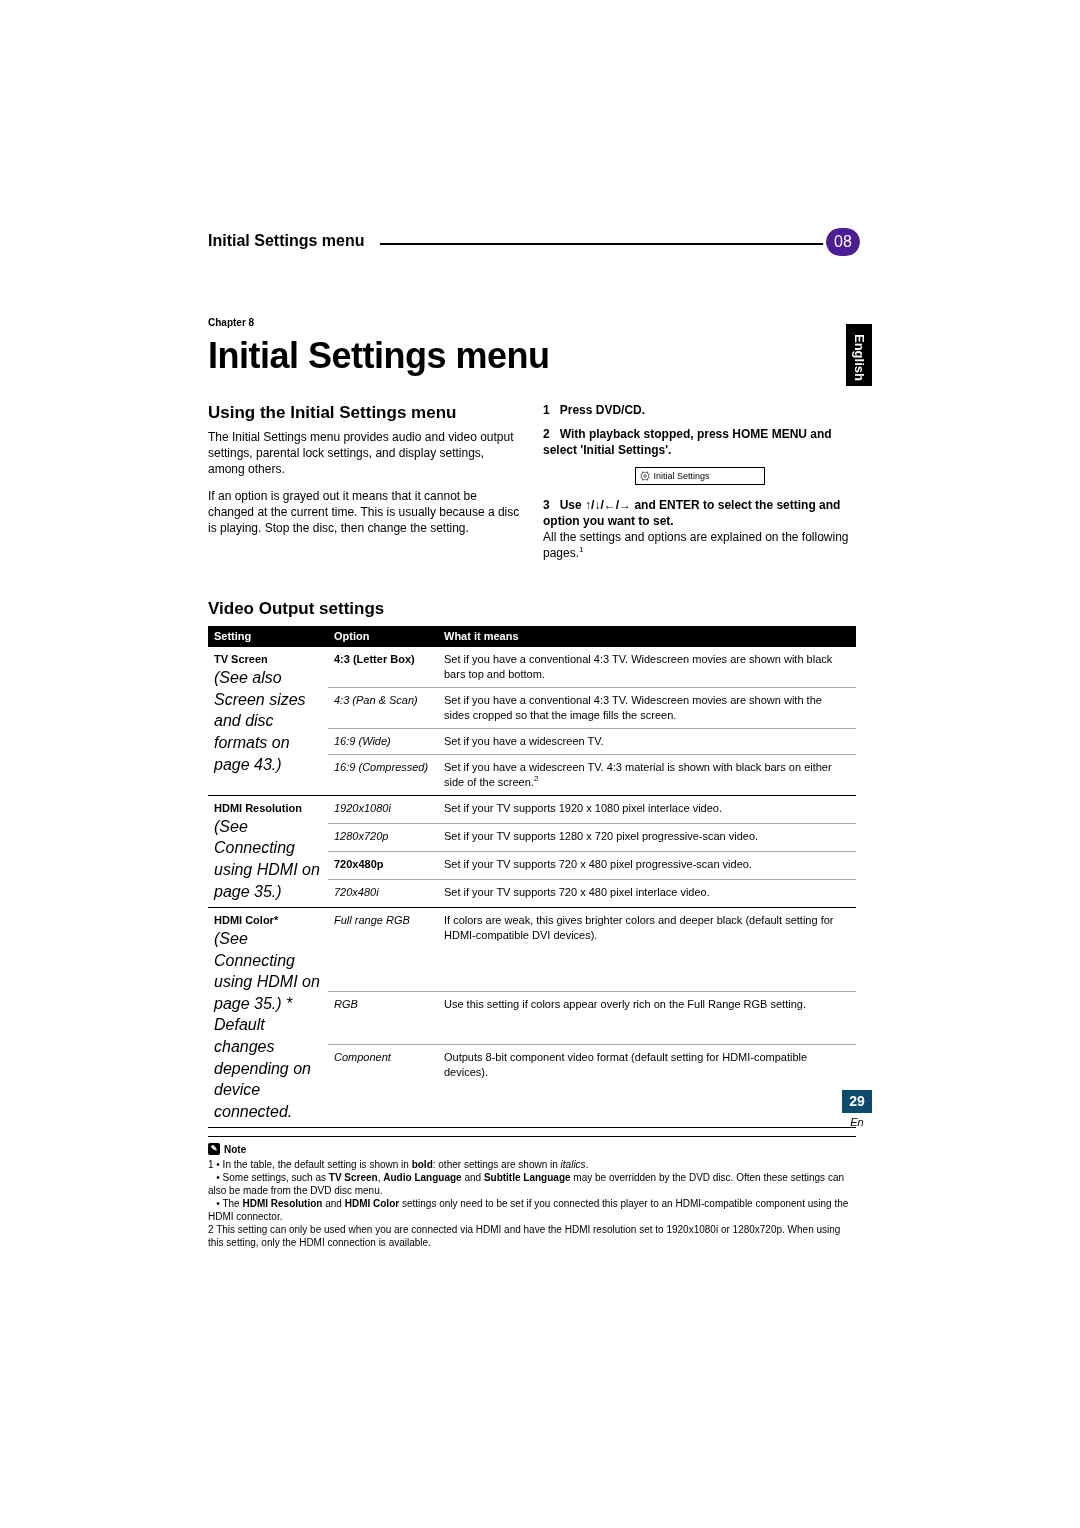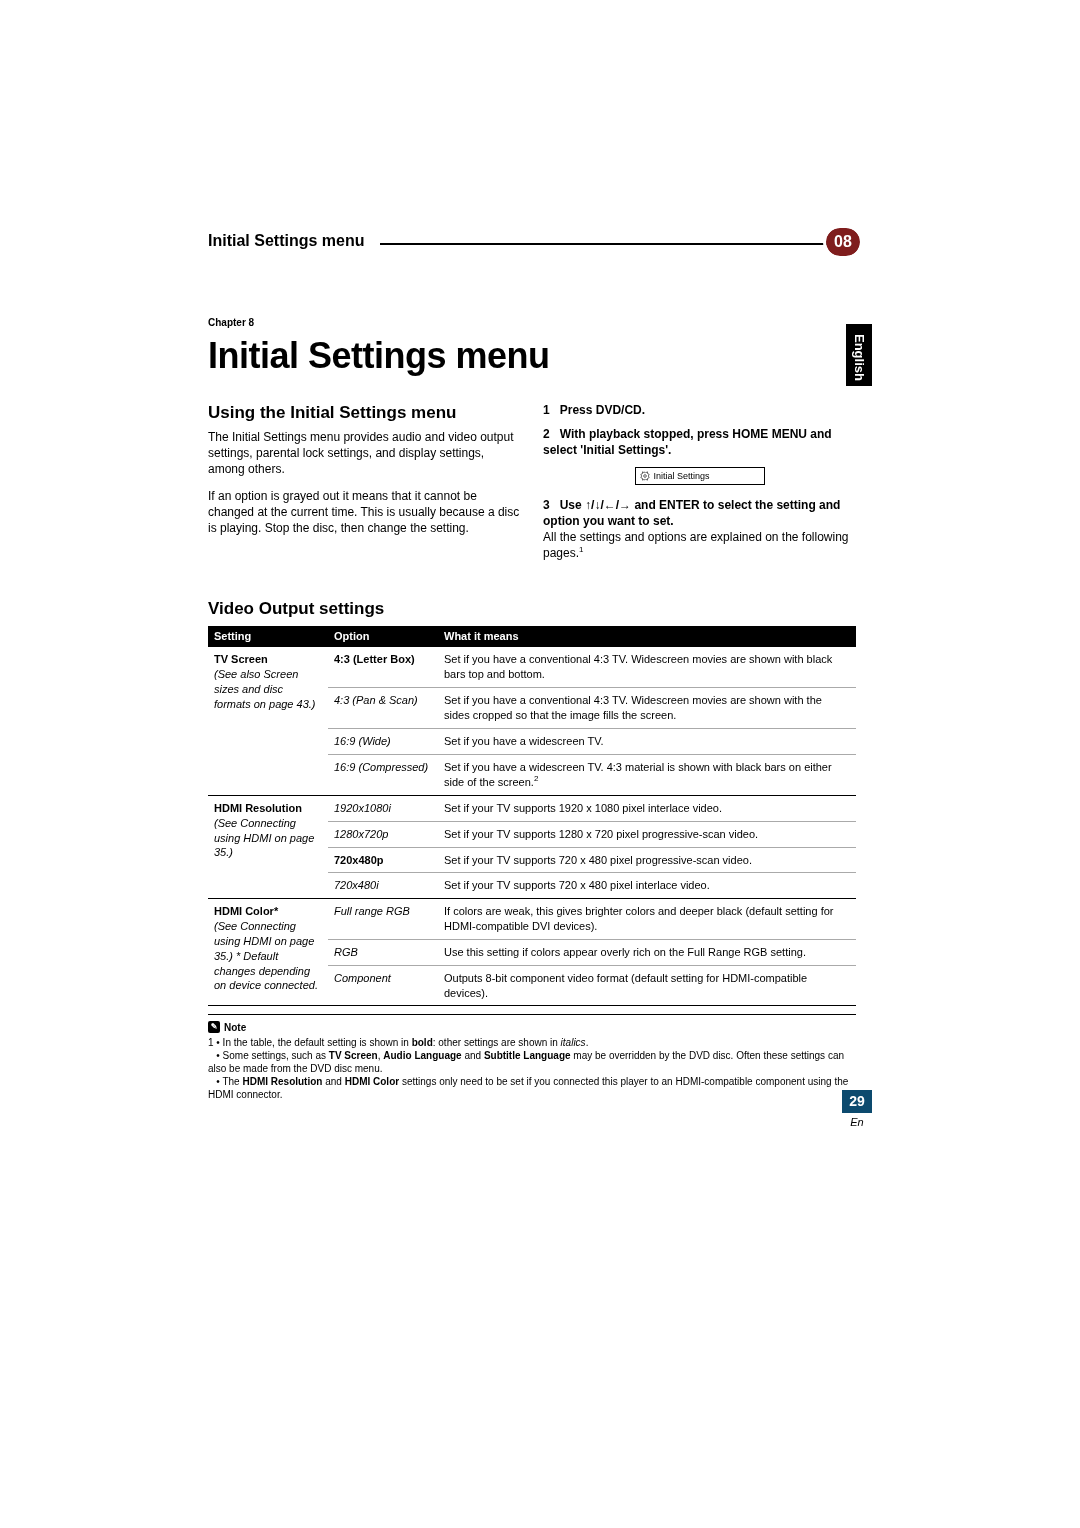--- a/index.html
+++ b/index.html
@@ -43,25 +43,25 @@
     background: #fff;
     padding: 0 16px 0 8px;
     font-weight: bold;
     font-size: 16px;
   }
   .header-band .chapter-circle {
     position: absolute;
     right: -4px;
     top: -2px;
     width: 34px; height: 28px;
-    background: #7f1d1d;
+    background: #4c1d95;
     color: #fff;
     border-radius: 14px / 14px;
     text-align: center;
-    font-weight: bold;
+    font-weight: normal;
     font-size: 16px;
     line-height: 28px;
     outline: 3px solid #fff;
   }
   .chapter-label {
     font-weight: bold;
     font-size: 10px;
   }
   .chapter-title {
     font-weight: bold;
@@ -133,21 +133,21 @@
     font-size: 11px;
   }
   table.settings td {
     padding: 5px 6px;
     vertical-align: top;
     border-bottom: 1px solid #000;
   }
   table.settings .col-set { width: 120px; margin-left: 32px; }
   table.settings .col-opt { width: 110px; }
   .setting-name { font-weight: bold; font-size: 11px; }
-  .setting-note { font-style: italic; font-size: 11px; font-weight: normal; display:block; }
+  .setting-note { font-style: italic; font-size: 16px; font-weight: normal; display:block; }
   .opt-bold { font-weight: bold; }
   .opt-italic { font-style: italic; margin-top: 40px; }
   .note-block {
     margin-top: 8px;
     border-top: 1.6px solid #000;
     padding-top: 4px;
     font-size: 10px;
     line-height: 1.3;
   }
   .note-label {
@@ -300,20 +300,21 @@
     <div class="note-block">
       <div class="note-label">
         <span class="note-icon">✎</span>
         <span>Note</span>
       </div>
       <div>
         <span>1 • In the table, the default setting is shown in </span><b>bold</b><span>: other settings are shown in </span><i>italics</i><span>.</span><br>
         &nbsp;&nbsp;&nbsp;<span>• Some settings, such as </span><b>TV Screen</b><span>, </span><b>Audio Language</b><span> and </span><b>Subtitle Language</b><span> may be overridden by the DVD disc. Often these settings can also be made from the DVD disc menu.</span><br>
         &nbsp;&nbsp;&nbsp;<span>• The </span><b>HDMI Resolution</b><span> and </span><b>HDMI Color</b><span> settings only need to be set if you connected this player to an HDMI-compatible component using the HDMI connector.</span>
       </div>
+      <div>2 This setting can only be used when you are connected via HDMI and have the HDMI resolution set to 1920x1080i or 1280x720p. When using this setting, only the HDMI connection is available.</div>
     </div>
 
   </div>
 
   <div class="page-num-box">
     <div class="num">29</div>
     <div class="loc">En</div>
   </div>
 
 </div>

